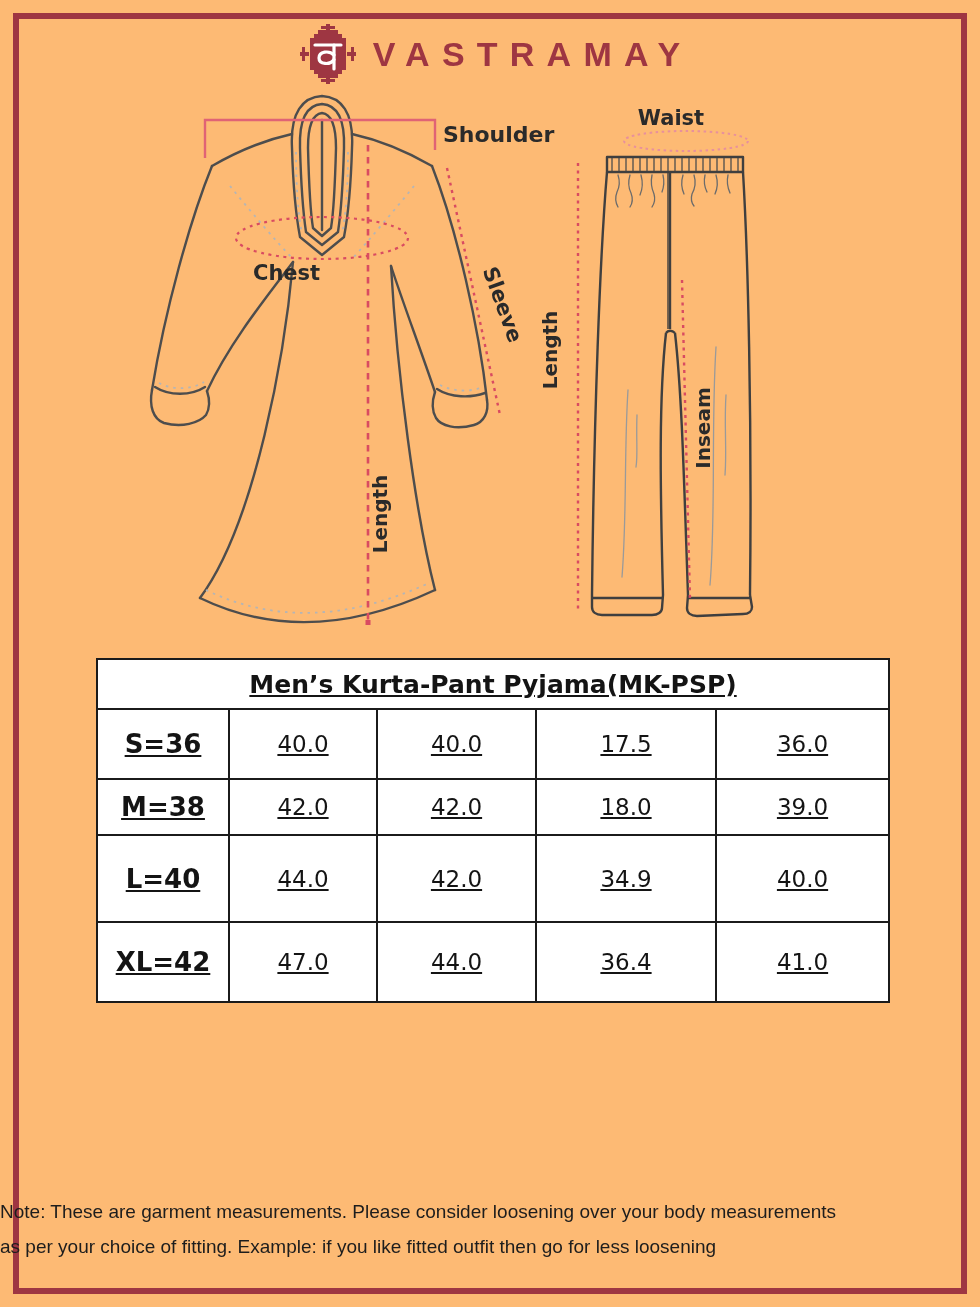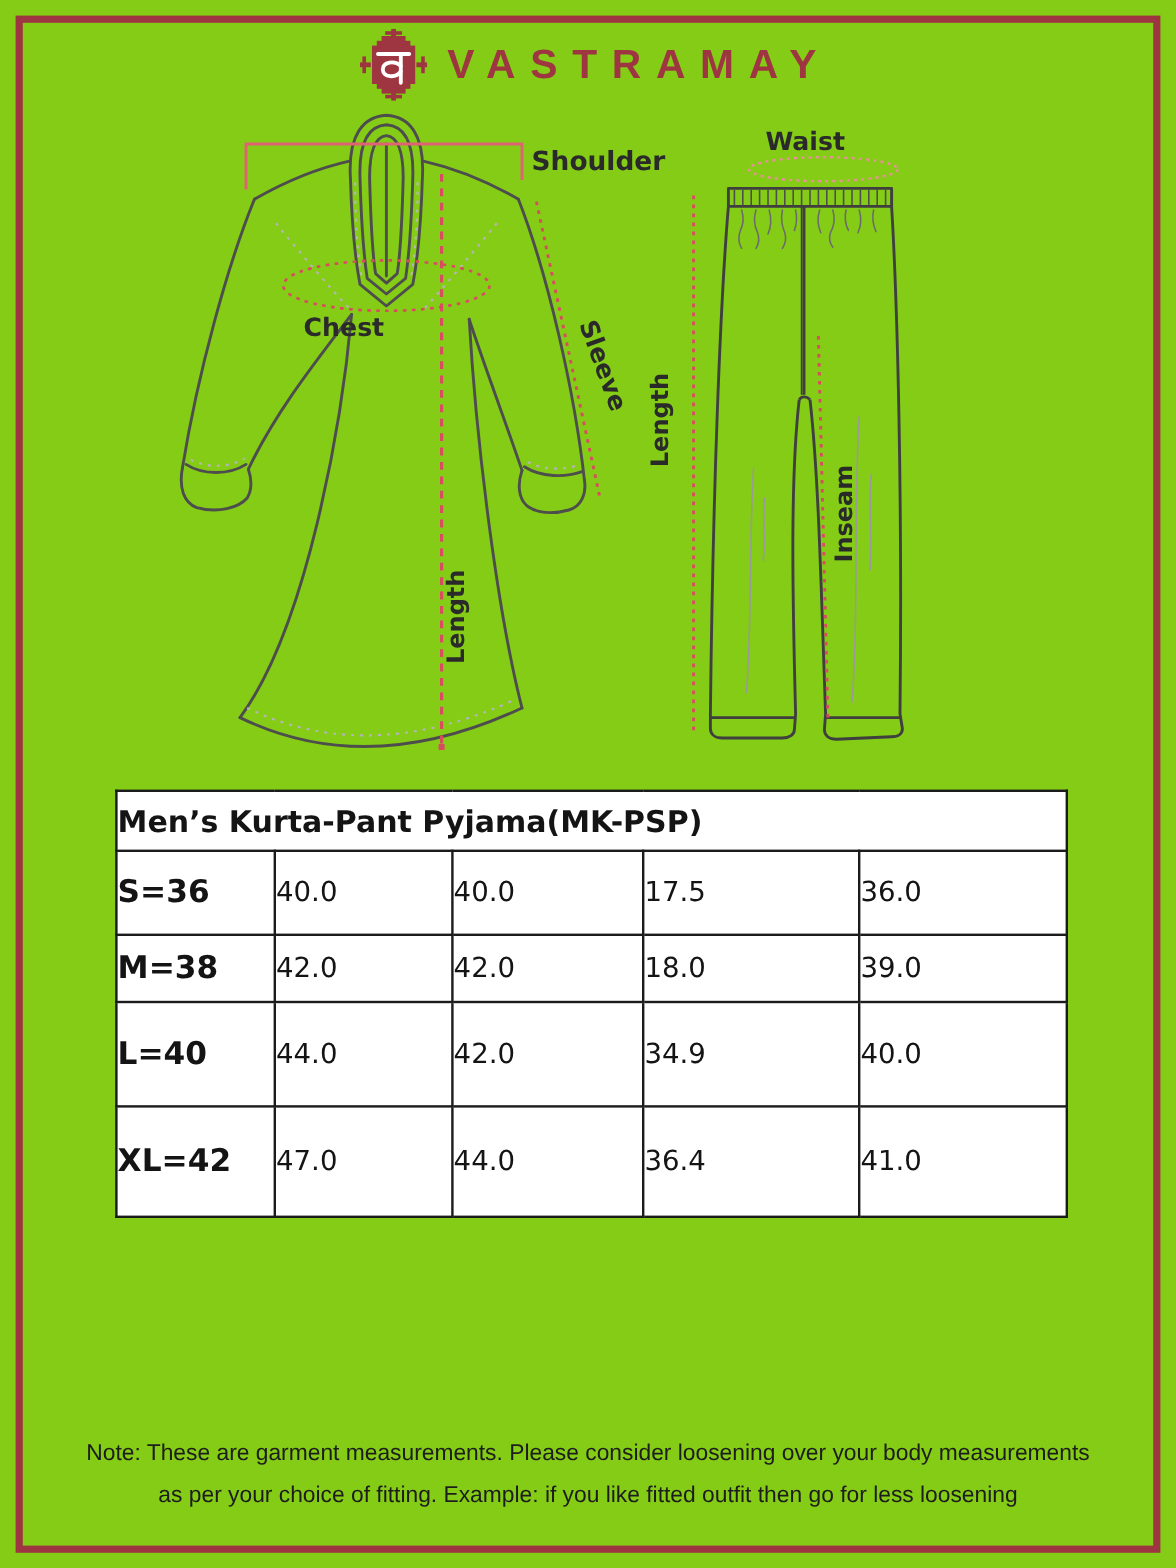--- a/index.html
+++ b/index.html
@@ -1,44 +1,44 @@
 <!DOCTYPE html>
 <html><head>
 <meta charset="utf-8">
 <style>
   html,body{margin:0;padding:0;background:#ffffff;}
-  .page{position:relative;width:980px;height:1307px;background:#84cc16;overflow:hidden;
+  .page{position:relative;width:980px;height:1307px;background:#fdba74;overflow:hidden;
         font-family:"DejaVu Sans",sans-serif;}
   .frame{position:absolute;inset:13px;border:6px solid #9e3642;pointer-events:none;}
 
   
   .logo{position:absolute;top:24px;left:0;width:100%;display:flex;align-items:center;
         justify-content:center;gap:17px;}
   .brand{font-family:"Liberation Sans",sans-serif;font-size:34px;font-weight:700;
          letter-spacing:.36em;margin-right:-.36em;color:#9e3642;}
 
   
   .diagrams{position:absolute;top:90px;left:0;width:980px;height:565px;}
   .kurta-svg{position:absolute;left:135px;top:0;}
   .pant-svg{position:absolute;left:540px;top:5px;}
   .dlabel{font-family:"DejaVu Sans",sans-serif;font-weight:600;fill:#2a2a2a;}
 
   
   table.tbl{position:absolute;top:658px;left:96px;width:792px;border-collapse:collapse;
             table-layout:fixed;color:#141414;}
-  .tbl td,.tbl th{border:2.5px solid #1b1b1b;vertical-align:middle;
-            padding:0;font-weight:600;background:#fff;}
+  .tbl td,.tbl th{border:2.5px solid #1b1b1b;text-align:center;vertical-align:middle;
+            padding:0;font-weight:600;background:#fff;text-decoration:underline;}
   .tbl .t-title{font-size:25px;}
   .tbl .t-sub{font-size:23px;letter-spacing:.01em;}
   .tbl th{font-size:26px;line-height:1.15;}
   .tbl td.size{font-size:26px;}
   .tbl td.num{font-size:23px;font-weight:500;}
 
   
-  .note{position:absolute;top:1194px;left:0;width:100%;text-align:center;
+  .note{position:absolute;top:1194px;left:0;width:100%;
         font-family:"Liberation Sans",sans-serif;font-size:19px;line-height:1.85;
         color:#1d1d1d;}
 </style>
 </head>
 <body>
 
 <div class="page">
   <div class="frame"></div>
 
   <div class="logo">
@@ -214,21 +214,21 @@
         <td class="num">18.0</td>
         <td class="num">39.0</td>
       </tr>
       <tr style="height:87px">
         <td class="size">L=40</td>
         <td class="num">44.0</td>
         <td class="num">42.0</td>
         <td class="num">34.9</td>
         <td class="num">40.0</td>
       </tr>
-      <tr style="height:92px">
+      <tr style="height:80px">
         <td class="size">XL=42</td>
         <td class="num">47.0</td>
         <td class="num">44.0</td>
         <td class="num">36.4</td>
         <td class="num">41.0</td>
       </tr>
     </tbody>
   </table>
 
   <div class="note">

